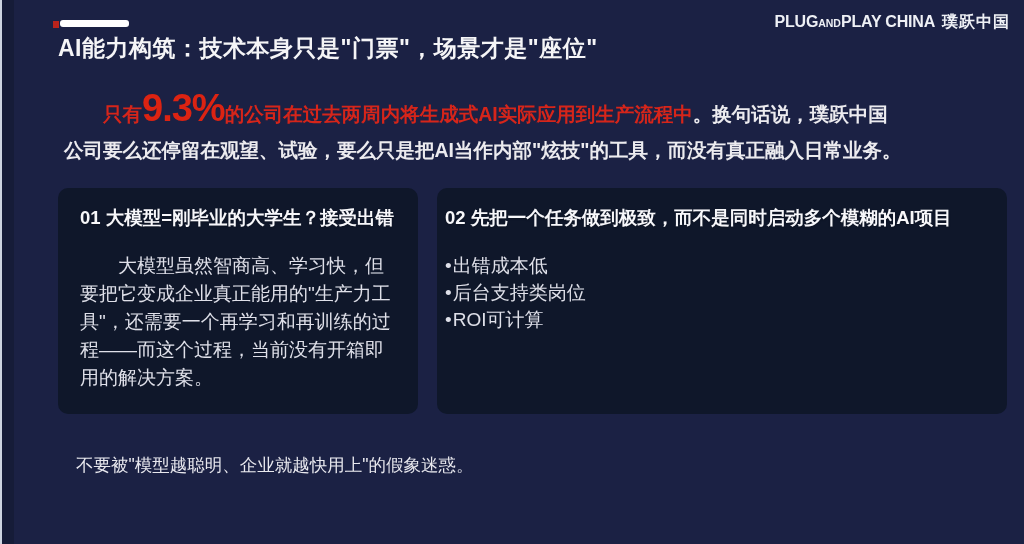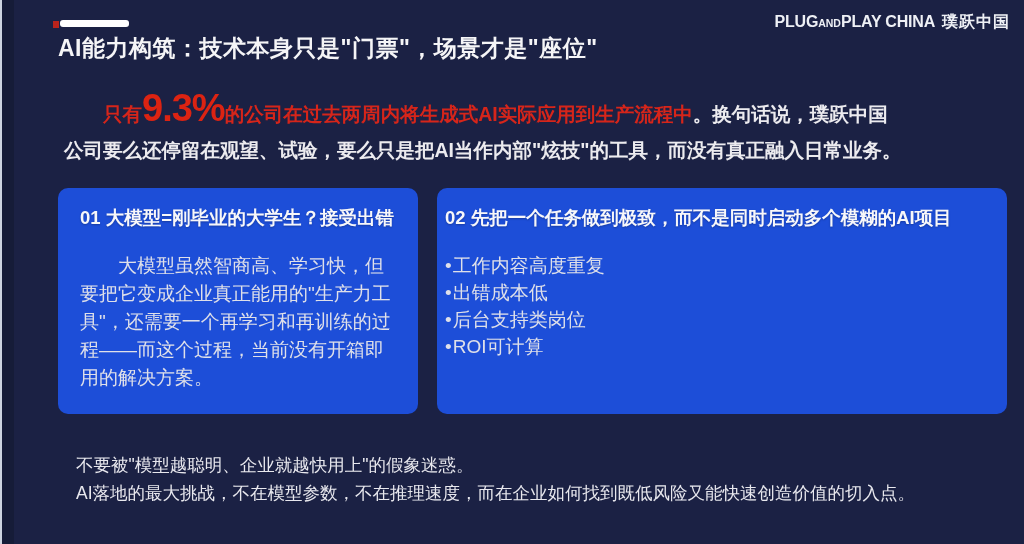--- a/index.html
+++ b/index.html
@@ -36,21 +36,21 @@
   .intro{
     position:absolute;left:64px;top:90px;width:892px;
     font-size:19.5px;font-weight:700;line-height:36px;
     color:#ecebef;text-indent:2em;
   }
   .intro .red{color:#d6251a;}
   .intro .big{font-size:38px;letter-spacing:-1px;color:#dc2312;}
 
   .cards{position:absolute;left:58px;top:188px;display:flex;gap:19px;}
   .card{
-    background:#1d4ed8;border-radius:10px;height:226px;
+    background:#0f172a;border-radius:10px;height:226px;
     box-sizing:border-box;padding:18px 22px 0 22px;overflow:hidden;
   }
   .card-1{width:360px;}
   .card-2{width:570px;padding-left:8px;}
   .card-title{
     font-size:18.5px;font-weight:700;color:#f7f7fa;
     line-height:24px;white-space:nowrap;margin-bottom:22px;
     text-shadow:0 1px 2px rgba(0,0,0,.25);
   }
   .card-body{
@@ -91,26 +91,24 @@
   </div>
 
   <div class="cards">
     <div class="card card-1">
       <div class="card-title">01 大模型=刚毕业的大学生？接受出错</div>
       <div class="card-body">大模型虽然智商高、学习快，但要把它变成企业真正能用的"生产力工具"，还需要一个再学习和再训练的过程——而这个过程，当前没有开箱即用的解决方案。</div>
     </div>
     <div class="card card-2">
       <div class="card-title">02 先把一个任务做到极致，而不是同时启动多个模糊的AI项目</div>
       <ul class="bullet-list">
-        <li>工作内容高度重复</li>
         <li>出错成本低</li>
         <li>后台支持类岗位</li>
         <li>ROI可计算</li>
       </ul>
     </div>
   </div>
 
   <div class="footer-note">
     <span>不要被"模型越聪明、企业就越快用上"的假象迷惑。</span><br>
-    <span>AI落地的最大挑战，不在模型参数，不在推理速度，而在企业如何找到既低风险又能快速创造价值的切入点。</span>
   </div>
 
 </div>
 
 </body></html>

